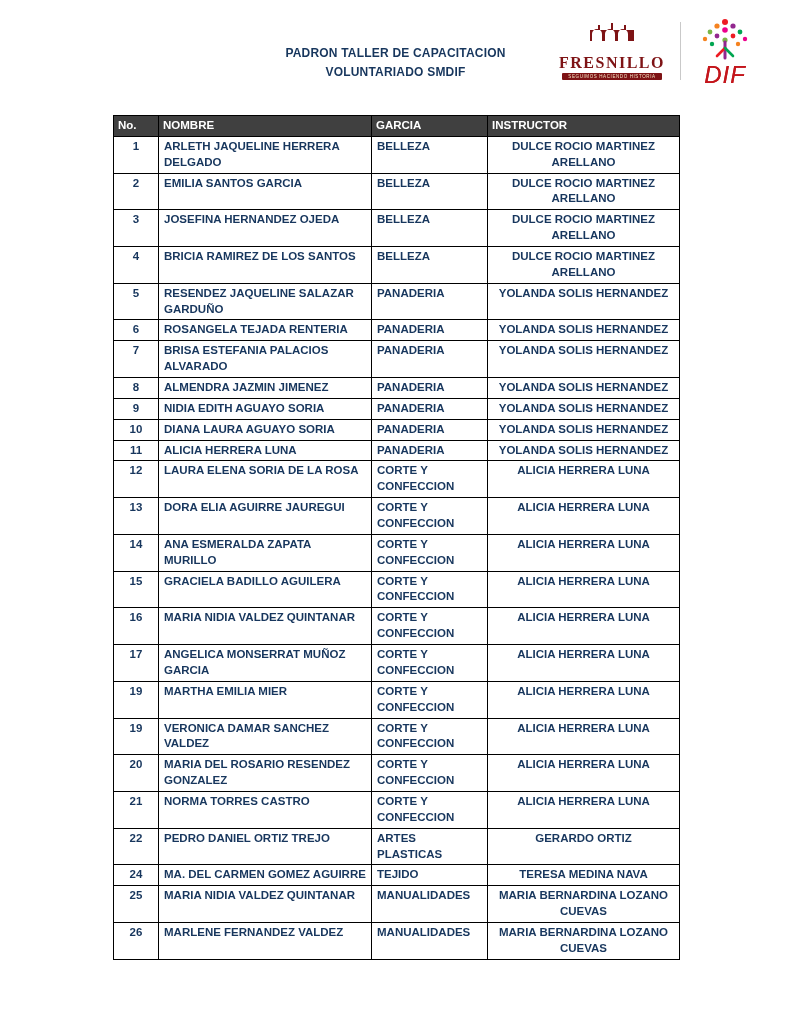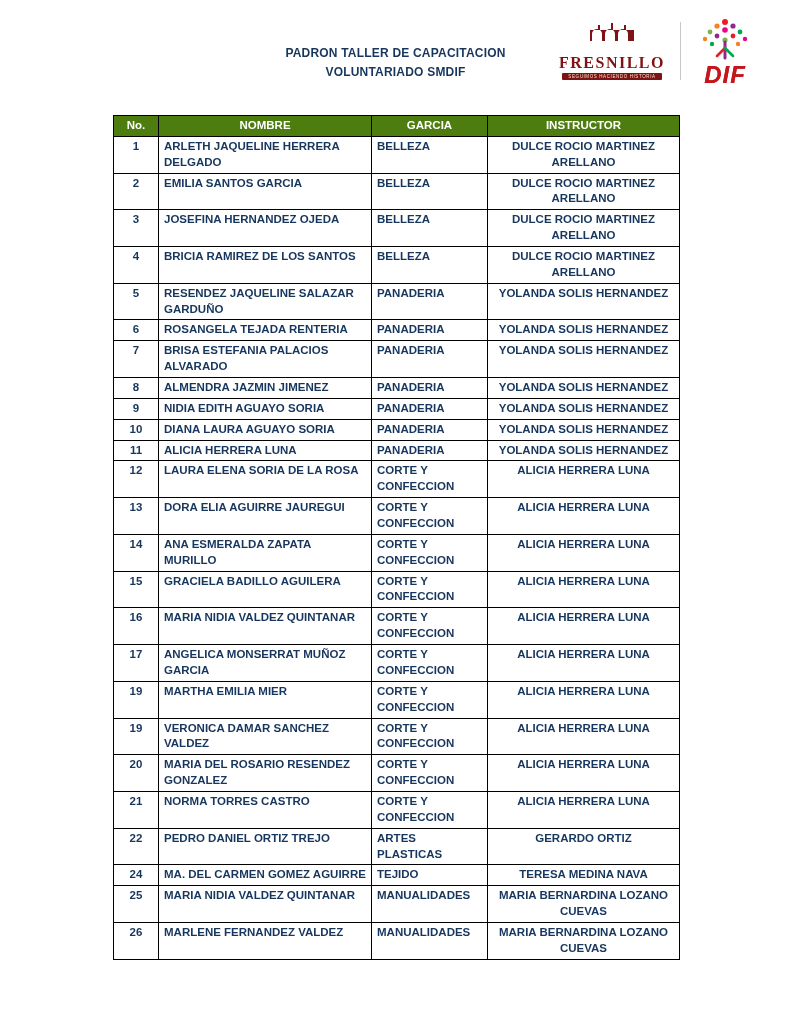--- a/index.html
+++ b/index.html
@@ -66,21 +66,21 @@
     height: 58px;
     background: #c9c9c9;
   }
   .dif {
     display: flex;
     flex-direction: column;
     align-items: center;
     width: 64px;
   }
   .dif .dif-word {
-    font-weight: bold;
+    font-weight: normal;
     font-size: 24px;
     font-style: italic;
     color: #c4161c;
     line-height: 0.9;
     letter-spacing: 1px;
     text-shadow: 0 0 0 #c4161c;
   }
 
   
   .table-wrap {
@@ -97,23 +97,23 @@
     font-weight: bold;
     color: #17365d;
   }
   table.roster th, table.roster td {
     border: 1px solid #000000;
     padding: 2px 5px;
     vertical-align: top;
     line-height: 1.38;
   }
   table.roster thead th {
-    background: #4d7c0f;
+    background: #404040;
     color: #ffffff;
-    text-align: center;
+    text-align: left;
     font-size: 11.5px;
     padding: 2px 4px;
   }
   .col-no { width: 45px; text-align: center; }
   .col-nombre { width: 213px; text-align: left; }
   .col-taller { width: 116px; text-align: left; }
   .col-instructor { width: 192px; text-align: center; }
 </style>
 </head>
 <body>

